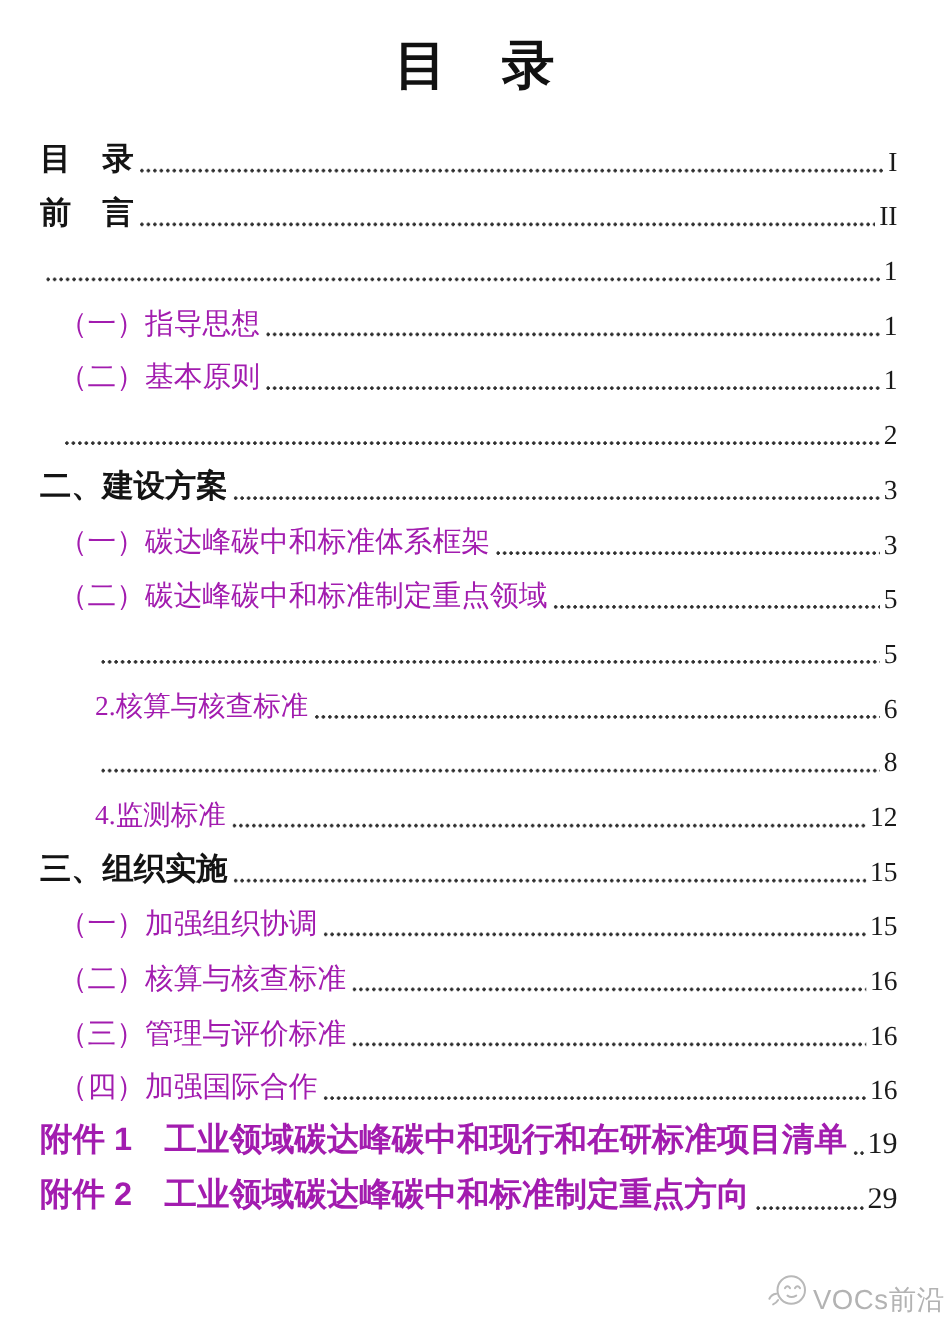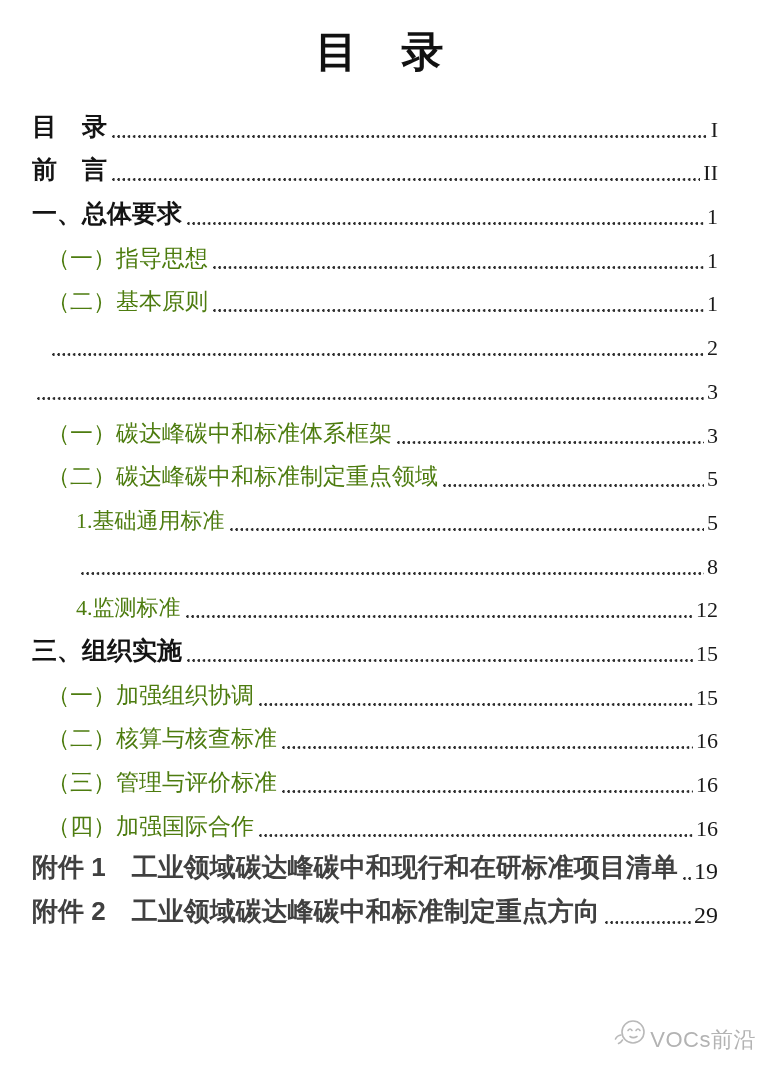--- a/index.html
+++ b/index.html
@@ -45,28 +45,28 @@
   .hei .label {
     font-family: "Liberation Sans", sans-serif;
     font-weight: bold;
     font-size: 25px;
     color: #141414;
   }
   .kai .label {
     font-family: "Liberation Serif", serif;
     font-weight: normal;
     font-size: 23px;
-    color: #4d7c0f;
+    color: #a21caf;
   }
   .lvl3.kai .label { font-size: 22px; }
   .big .label {
     font-family: "Liberation Sans", sans-serif;
     font-weight: bold;
     font-size: 26px;
-    color: #404040;
+    color: #a21caf;
   }
   .leader {
     flex: 1 1 0;
     min-width: 6px;
     height: 3px;
     margin: 0 2px 5px 5px;
     background-image: radial-gradient(circle at 1.5px 1.5px, #2d2d2d 1.15px, transparent 1.55px);
     background-size: 5.2px 3px;
     background-repeat: repeat-x;
     background-position: left bottom;
@@ -105,21 +105,20 @@
     <span class="pagenum">I</span>
   </div>
 
   <div class="row lvl1 hei">
     <span class="label">前　言</span>
     <span class="leader"></span>
     <span class="pagenum">II</span>
   </div>
 
   <div class="row lvl1 hei">
-    <span class="label">一、总体要求</span>
     <span class="leader"></span>
     <span class="pagenum">1</span>
   </div>
 
   <div class="row lvl2 kai">
     <span class="label">（一）指导思想</span>
     <span class="leader"></span>
     <span class="pagenum">1</span>
   </div>
 
@@ -128,42 +127,47 @@
     <span class="leader"></span>
     <span class="pagenum">1</span>
   </div>
 
   <div class="row lvl2 kai">
     <span class="leader"></span>
     <span class="pagenum">2</span>
   </div>
 
   <div class="row lvl1 hei">
+    <span class="label">二、建设方案</span>
     <span class="leader"></span>
     <span class="pagenum">3</span>
   </div>
 
   <div class="row lvl2 kai">
     <span class="label">（一）碳达峰碳中和标准体系框架</span>
     <span class="leader"></span>
     <span class="pagenum">3</span>
   </div>
 
   <div class="row lvl2 kai">
     <span class="label">（二）碳达峰碳中和标准制定重点领域</span>
     <span class="leader"></span>
     <span class="pagenum">5</span>
   </div>
 
   <div class="row lvl3 kai">
-    <span class="label">1.基础通用标准</span>
     <span class="leader"></span>
     <span class="pagenum">5</span>
   </div>
 
+  <div class="row lvl3 kai">
+    <span class="label">2.核算与核查标准</span>
+    <span class="leader"></span>
+    <span class="pagenum">6</span>
+  </div>
 
   <div class="row lvl3 kai">
     <span class="leader"></span>
     <span class="pagenum">8</span>
   </div>
 
   <div class="row lvl3 kai">
     <span class="label">4.监测标准</span>
     <span class="leader"></span>
     <span class="pagenum">12</span>

